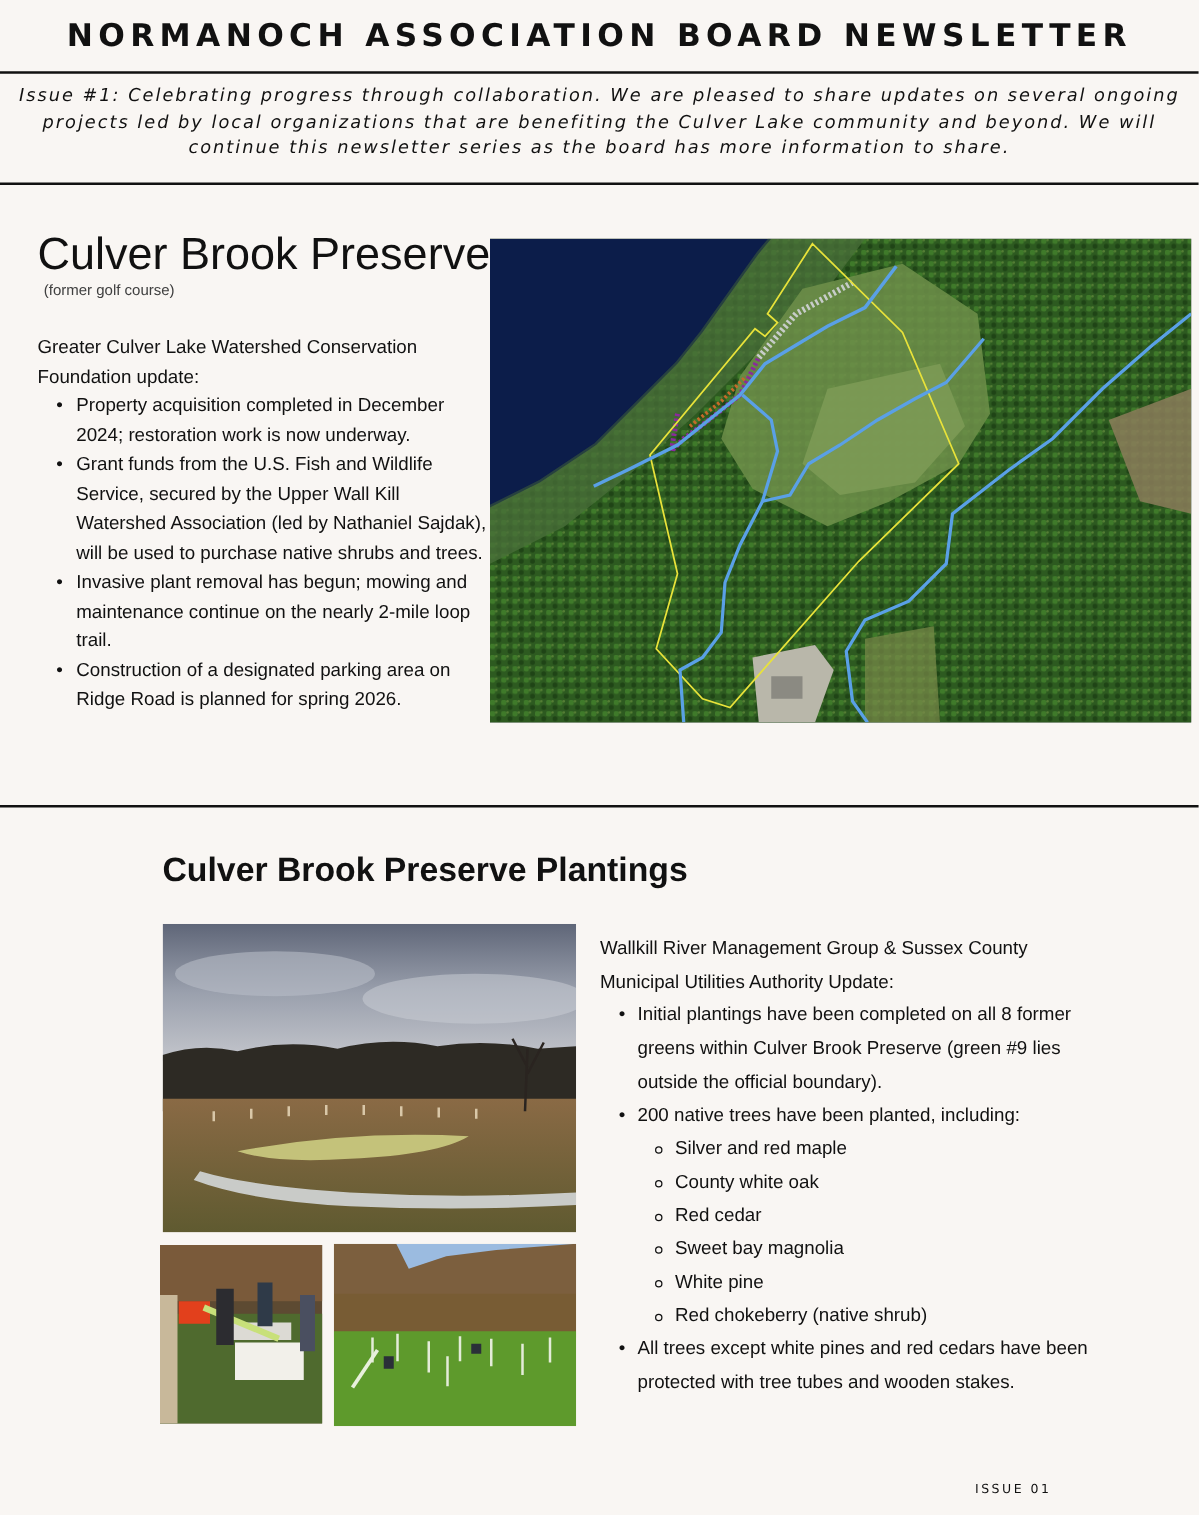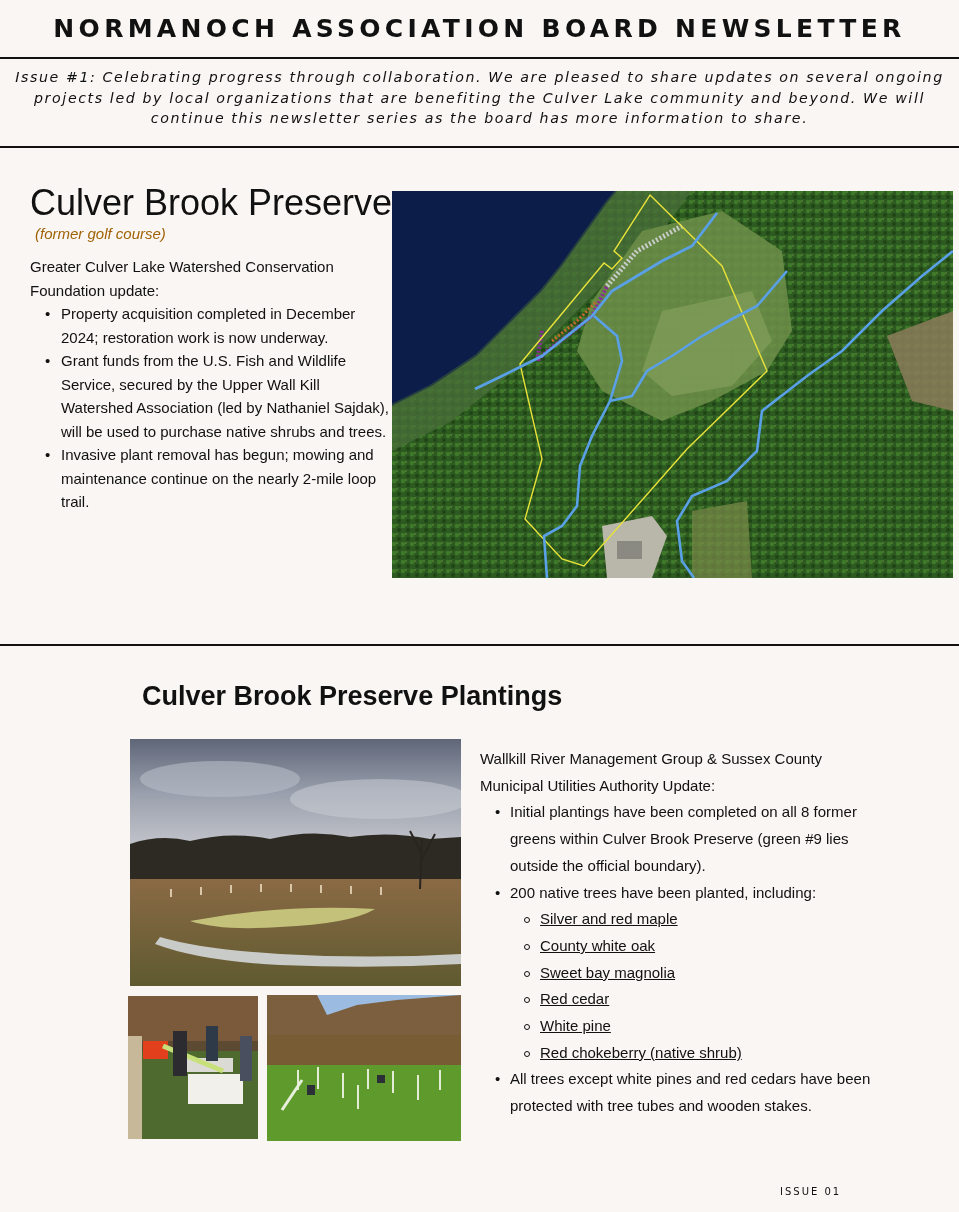--- a/index.html
+++ b/index.html
@@ -9,41 +9,41 @@
   .masthead { position: absolute; left: 0; top: 0; width: 959px; height: 53px; text-align: center; }
   .masthead h1 { font-family: "DejaVu Sans", sans-serif; font-weight: bold; font-size: 25px; letter-spacing: 4.3px; line-height: 58px; color: #111; }
   .rule { position: absolute; left: 0; width: 959px; background: #111; }
   .rule.r1 { top: 57px; height: 2px; }
   .rule.r2 { top: 146px; height: 2px; }
   .rule.r3 { top: 644px; height: 2px; }
 
   .intro { position: absolute; left: 10px; top: 67px; width: 939px; text-align: center; font-family: "DejaVu Sans", sans-serif; font-size: 14.2px; letter-spacing: 1.6px; line-height: 20.5px; color: #111; font-style: italic; }
 
   .sec1-title { position: absolute; left: 30px; top: 183px; font-size: 36px; font-weight: normal; color: #111; line-height: 40px; white-space: nowrap; }
-  .sec1-sub { position: absolute; left: 35px; top: 225px; font-size: 15px; color: #a16207; font-style: italic; }
-  .sec1-body { position: absolute; left: 30px; top: 255px; width: 360px; font-size: 15px; line-height: 23.5px; color: #111; }
+  .sec1-sub { position: absolute; left: 35px; top: 225px; font-size: 12px; color: #404040; }
+  .sec1-body { position: absolute; left: 30px; top: 266px; width: 360px; font-size: 15px; line-height: 23.5px; color: #111; }
   .sec1-body ul { list-style: none; margin-left: 15px; }
   .sec1-body li { position: relative; padding-left: 16px; }
   .sec1-body li::before { content: "\2022"; position: absolute; left: 0; top: 0; }
 
   .map { position: absolute; left: 392px; top: 191px; width: 561px; height: 387px; overflow: hidden; background: #1d3a1b; }
   .map svg { display: block; }
 
-  .sec2-title { position: absolute; left: 130px; top: 676px; font-size: 27px; color: #111; line-height: 40px; white-space: nowrap; margin-left: 12px; }
+  .sec2-title { position: absolute; left: 130px; top: 676px; font-size: 27px; color: #111; line-height: 40px; white-space: nowrap; }
   .photo { position: absolute; overflow: hidden; }
   .photo svg { display: block; }
   .photo-main { left: 130px; top: 739px; width: 331px; height: 247px; }
   .photo-a { left: 128px; top: 996px; width: 130px; height: 143px; }
   .photo-b { left: 267px; top: 995px; width: 194px; height: 146px; }
 
   .sec2-body { position: absolute; left: 480px; top: 746px; width: 400px; font-size: 15px; line-height: 26.7px; color: #111; }
   .sec2-body ul { list-style: none; margin-left: 15px; }
   .sec2-body > ul > li { position: relative; padding-left: 15px; }
   .sec2-body > ul > li::before { content: "\2022"; position: absolute; left: 0; top: 0; }
-  .sec2-body ul ul { margin-left: 14px; text-decoration: underline; }
+  .sec2-body ul ul { margin-left: 14px; }
   .sec2-body ul ul li { position: relative; padding-left: 16px; }
   .sec2-body ul ul li::before { content: ""; position: absolute; left: 0; top: 11px; width: 4px; height: 4px; border: 1px solid #111; border-radius: 50%; }
 
   .footer { position: absolute; left: 780px; top: 1186px; font-family: "DejaVu Sans", sans-serif; font-size: 10px; letter-spacing: 2px; color: #111; }
 </style>
 </head>
 <body>
 
 <header class="masthead">
   <h1>NORMANOCH ASSOCIATION BOARD NEWSLETTER</h1>
@@ -55,20 +55,21 @@
 
 <section>
   <h2 class="sec1-title">Culver Brook Preserve</h2>
   <div class="sec1-sub">(former golf course)</div>
   <div class="sec1-body">
     <p>Greater Culver Lake Watershed Conservation Foundation update:</p>
     <ul>
       <li>Property acquisition completed in December 2024; restoration work is now underway.</li>
       <li>Grant funds from the U.S. Fish and Wildlife Service, secured by the Upper Wall Kill Watershed Association (led by Nathaniel Sajdak), will be used to purchase native shrubs and trees.</li>
       <li>Invasive plant removal has begun; mowing and maintenance continue on the nearly 2-mile loop trail.</li>
+      <li>Construction of a designated parking area on Ridge Road is planned for spring 2026.</li>
     </ul>
   </div>
 
   <div class="map">
     <svg width="561" height="387" viewBox="0 0 561 387" xmlns="http://www.w3.org/2000/svg">
       <defs>
         <pattern id="trees" width="9" height="9" patternUnits="userSpaceOnUse">
           <rect width="9" height="9" fill="#2d5a20"></rect>
           <circle cx="2" cy="2" r="2.2" fill="#3f7a2a"></circle>
           <circle cx="7" cy="6" r="2" fill="#1f4416"></circle>
@@ -184,22 +185,22 @@
 
   <div class="sec2-body">
     <p>Wallkill River Management Group &amp; Sussex County Municipal Utilities Authority Update:</p>
     <ul>
       <li>Initial plantings have been completed on all 8 former greens within Culver Brook Preserve (green #9 lies outside the official boundary).</li>
       <li>
         <span>200 native trees have been planted, including:</span>
         <ul>
           <li>Silver and red maple</li>
           <li>County white oak</li>
+          <li>Red cedar</li>
           <li>Sweet bay magnolia</li>
-          <li>Red cedar</li>
           <li>White pine</li>
           <li>Red chokeberry (native shrub)</li>
         </ul>
       </li>
       <li>All trees except white pines and red cedars have been protected with tree tubes and wooden stakes.</li>
     </ul>
   </div>
 </section>
 
 <div class="footer">ISSUE 01</div>

